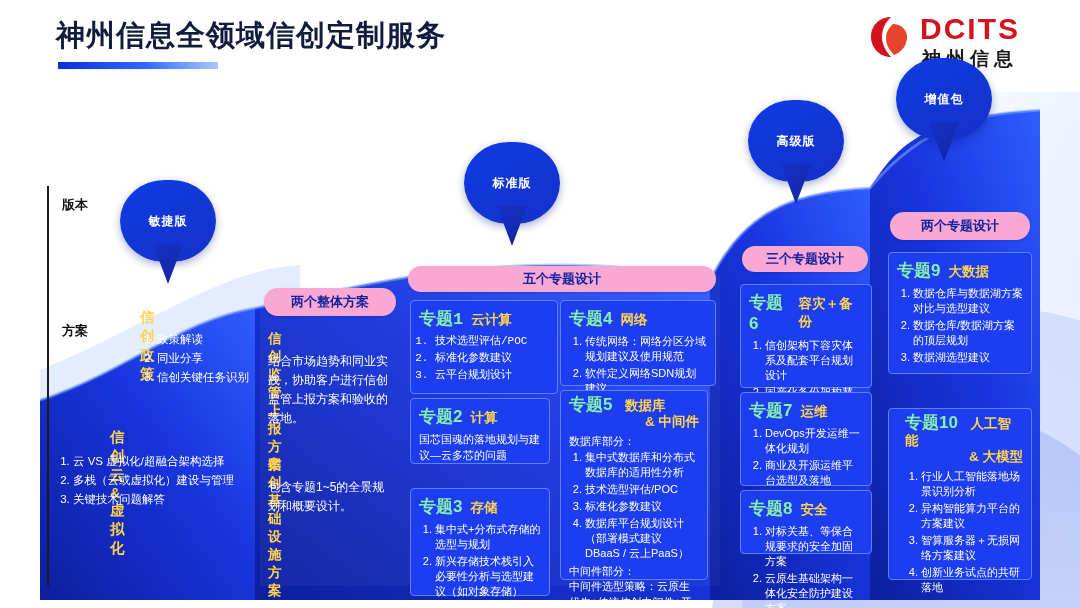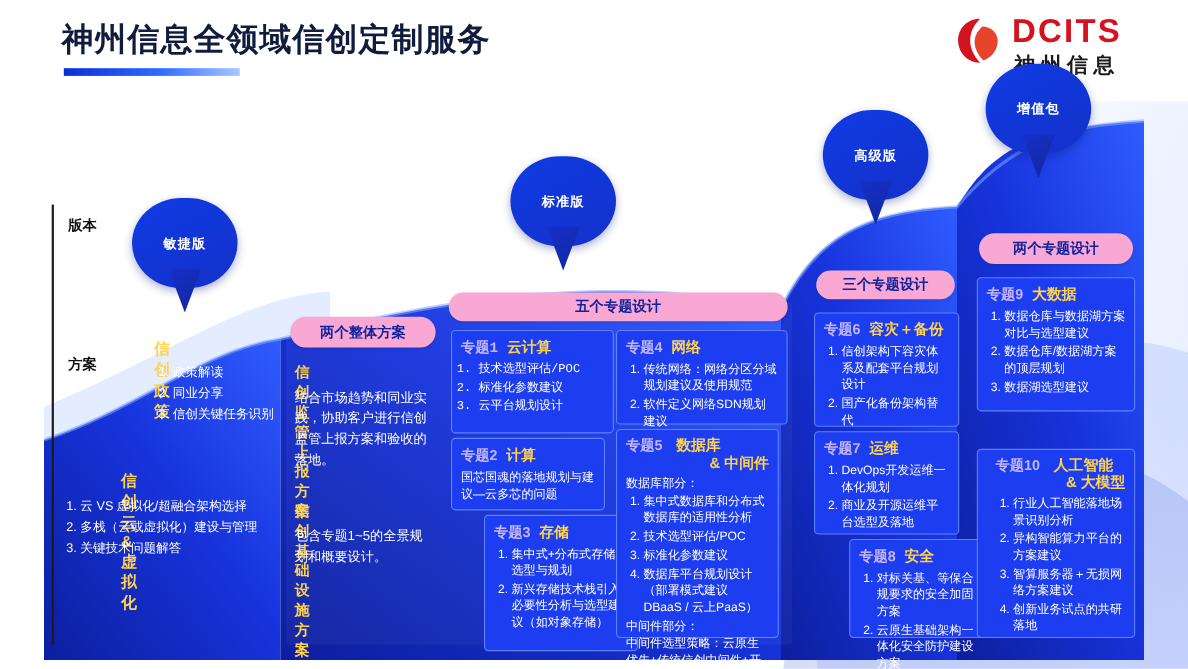--- a/index.html
+++ b/index.html
@@ -96,21 +96,21 @@
     box-shadow:0 1px 3px rgba(0,0,0,.12);
   }
 
   .card{
     position:absolute;background:#1d3df0;border:1px solid #5e82ff;border-radius:4px;
     box-sizing:border-box;padding:6px 8px 8px 8px;color:#ffffff;
   }
   .card-title{
     display:flex;align-items:baseline;gap:8px;margin-bottom:4px;
   }
-  .ct-left{font-size:13px;font-weight:bold;color:#c4b5fd;}
+  .ct-left{font-size:17px;font-weight:bold;color:#86efac;}
   .ct-right{font-size:13.5px;font-weight:bold;color:#ffd34d;}
   .ol{margin:0;padding-left:16px;}
   .ol li{font-size:11px;line-height:15px;margin-bottom:2px;}
   .plain{font-size:11px;line-height:15.5px;}
 
   
   .free-head{
     position:absolute;font-size:14.5px;font-weight:bold;color:#ffd34d;
   }
   .free-list{position:absolute;margin:0;padding-left:17px;color:#fff;}
@@ -236,21 +236,21 @@
     </div>
 
     <div class="card" style="left:410px;top:398px;width:140px;height:66px;">
       <div class="card-title">
         <span class="ct-left">专题2</span>
         <span class="ct-right">计算</span>
       </div>
       <div class="plain">国芯国魂的落地规划与建议—云多芯的问题</div>
     </div>
 
-    <div class="card" style="left:410px;top:468px;width:140px;height:124px;margin-left:30px;">
+    <div class="card" style="left:410px;top:488px;width:140px;height:108px;">
       <div class="card-title">
         <span class="ct-left">专题3</span>
         <span class="ct-right">存储</span>
       </div>
       <ol class="ol">
         <li>集中式+分布式存储的选型与规划</li>
         <li>新兴存储技术栈引入必要性分析与选型建议（如对象存储）</li>
       </ol>
     </div>
 
@@ -301,21 +301,21 @@
       <div class="card-title">
         <span class="ct-left">专题7</span>
         <span class="ct-right">运维</span>
       </div>
       <ol class="ol">
         <li>DevOps开发运维一体化规划</li>
         <li>商业及开源运维平台选型及落地</li>
       </ol>
     </div>
 
-    <div class="card" style="left:772px;top:490px;width:132px;height:90px;">
+    <div class="card" style="left:740px;top:490px;width:132px;height:64px;">
       <div class="card-title">
         <span class="ct-left">专题8</span>
         <span class="ct-right">安全</span>
       </div>
       <ol class="ol">
         <li>对标关基、等保合规要求的安全加固方案</li>
         <li>云原生基础架构一体化安全防护建设方案</li>
       </ol>
     </div>
   </div>

